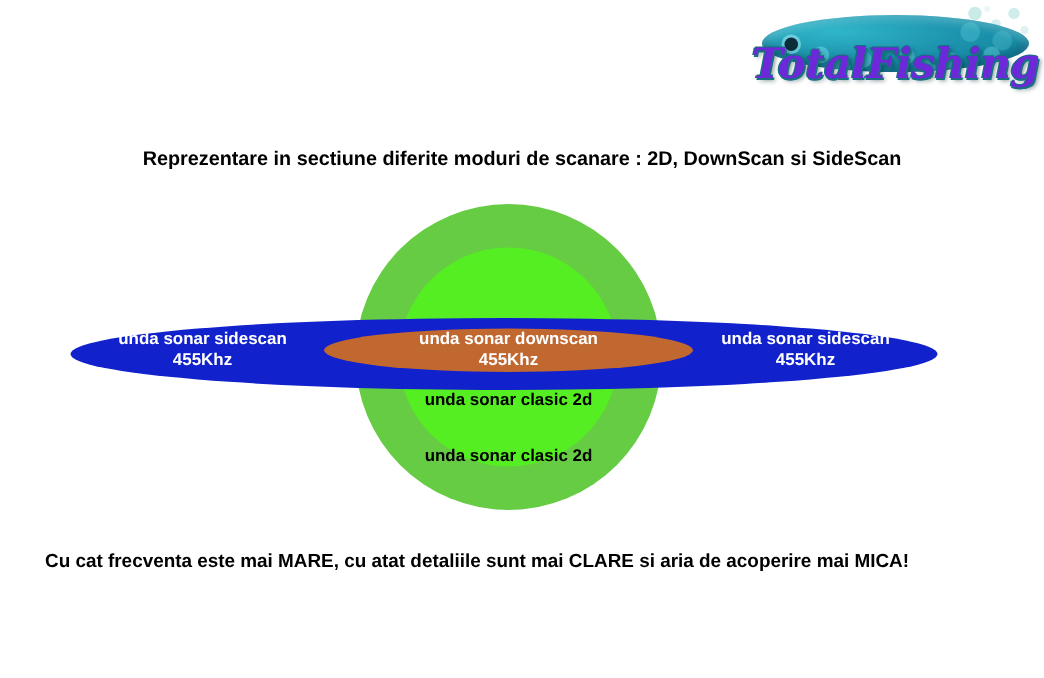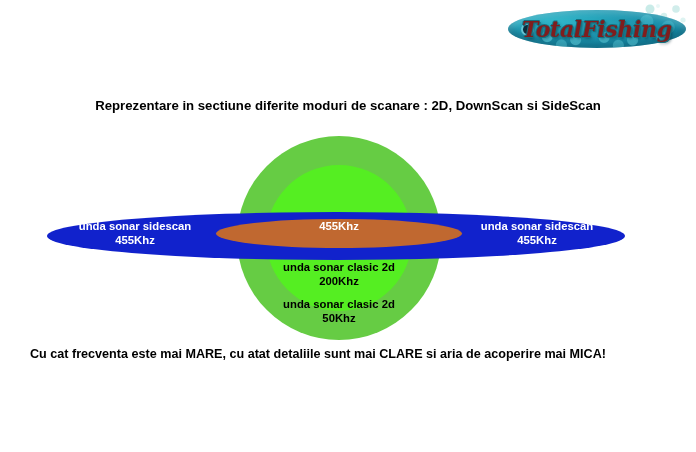--- a/index.html
+++ b/index.html
@@ -74,32 +74,32 @@
     top: 15px;
     width: 9px;
     height: 9px;
     border-radius: 50%;
     background: #0b2c3a;
     box-shadow: 0 0 0 2px rgba(160,235,245,0.55);
   }
   .logo-text {
     position: absolute;
     left: 0;
-    top: 0;
+    top: 13px;
     width: 178px;
     height: 38px;
     display: flex;
     align-items: center;
     justify-content: center;
     font-family: "DejaVu Serif", serif;
     font-style: italic;
     font-weight: bold;
-    font-size: 22px;
+    font-size: 28px;
     letter-spacing: -0.3px;
-    color: #7f1d1d;
+    color: #6d28d9;
     text-shadow: 1px 1px 0 #16707f, -1px 0 0 #16707f, 0 -1px 0 #16707f,
                  0 1px 0 #16707f, 2px 2px 3px rgba(0,40,50,0.45);
     white-space: nowrap;
   }
 
   
   #title {
     position: absolute;
     left: 0;
     top: 98px;
@@ -190,21 +190,21 @@
     left: 264px;
     top: 167px;
     width: 150px;
     color: #000000;
   }
 
   
   #footer {
     position: absolute;
     left: 0;
-    top: 344px;
+    top: 364px;
     width: 636px;
     text-align: center;
   }
   .footer-line {
     font-size: 12.6px;
     font-weight: bold;
     color: #000000;
     line-height: 21px;
     white-space: nowrap;
   }
@@ -240,36 +240,35 @@
     <div class="circle-inner" style="background: rgb(85, 238, 34);"></div>
     <div class="ellipse-blue" style="background: rgb(17, 34, 204);"></div>
     <div class="ellipse-orange" style="background: rgb(192, 104, 48);"></div>
 
     <div class="lbl" id="label-sidescan-left">
       <span>unda sonar sidescan</span>
       <span class="l2">455Khz</span>
     </div>
 
     <div class="lbl" id="label-downscan">
+      <span>unda sonar downscan</span>
       <span class="l2">455Khz</span>
     </div>
 
     <div class="lbl" id="label-sidescan-right">
       <span>unda sonar sidescan</span>
       <span class="l2">455Khz</span>
     </div>
 
     <div class="lbl" id="label-2d-200">
       <span>unda sonar clasic 2d</span>
-      <span class="l2">200Khz</span>
     </div>
 
     <div class="lbl" id="label-2d-50">
       <span>unda sonar clasic 2d</span>
-      <span class="l2">50Khz</span>
     </div>
   </div>
 
   <div id="footer">
     <div class="footer-line">Cu cat frecventa este mai MARE, cu atat detaliile sunt mai CLARE si aria de acoperire mai MICA!</div>
   </div>
 
 </div>
 
 </body></html>

